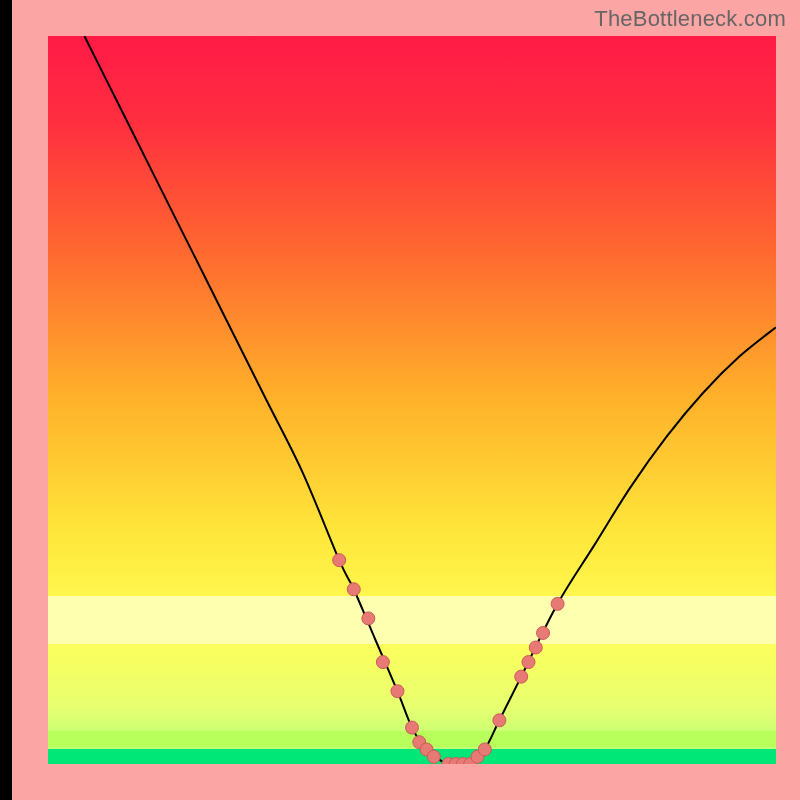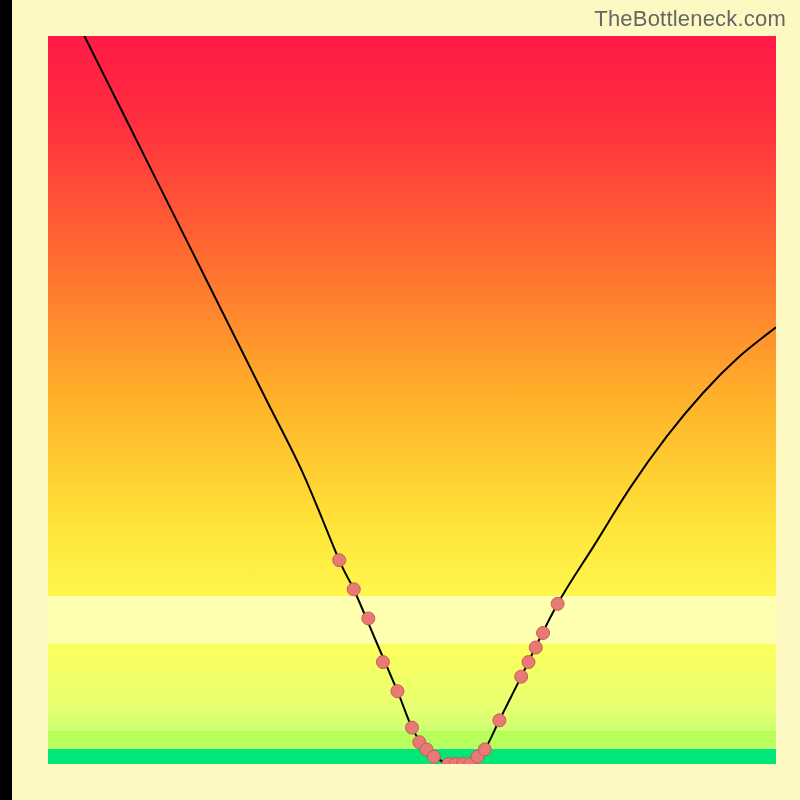--- a/index.html
+++ b/index.html
@@ -7,21 +7,21 @@
     padding: 0;
     width: 800px;
     height: 800px;
     overflow: hidden;
     background: #000;
     font-family: Arial, Helvetica, sans-serif;
   }
   .frame {
     position: absolute;
     inset: 0;
-    background: #fef9c3;
+    background: #fca5a5;
     margin-left: 12px;
   }
   .plot-area {
     position: absolute;
     left: 36px;
     top: 36px;
     width: 728px;
     height: 728px;
   }
   .attribution {

